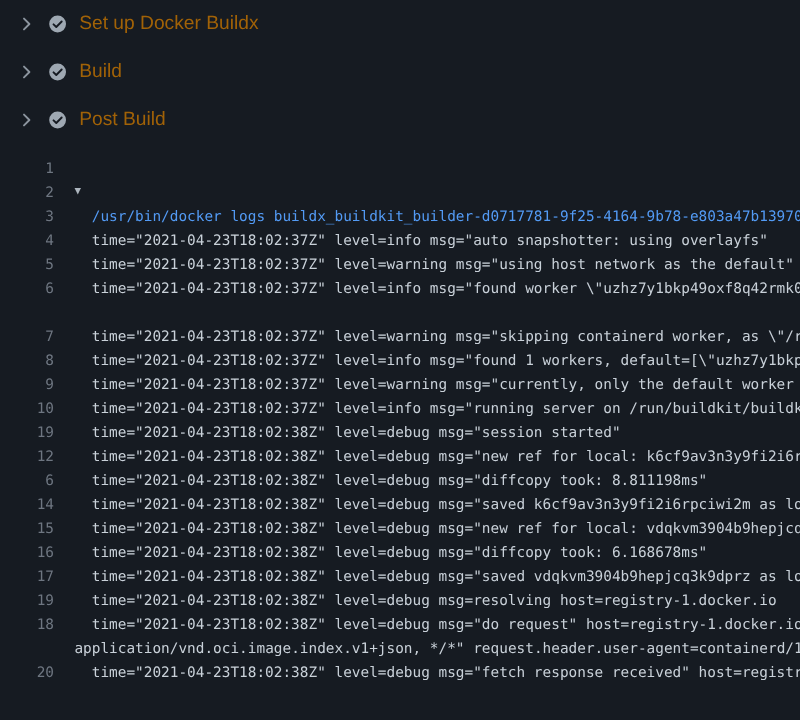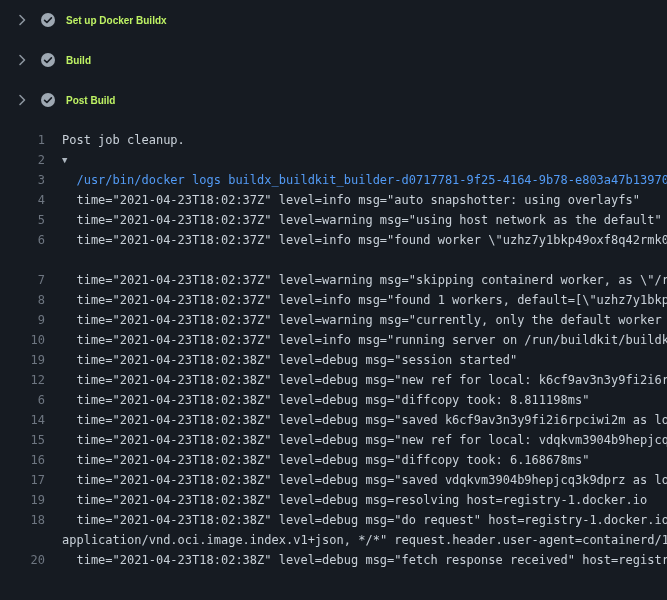--- a/index.html
+++ b/index.html
@@ -16,21 +16,21 @@
     height: 40px; box-sizing: border-box;
     padding: 0 14px; cursor: pointer;
   }
   .section-header.expanded {
     border-top: 1px solid #262c34;
     border-bottom: 1px solid #262c34;
   }
   .chev { width: 16px; height: 16px; display: flex; align-items: center; justify-content: center; margin-right: 10px; flex: 0 0 16px; }
   .chev.down svg { transform: rotate(90deg); }
   .check { width: 16px; height: 16px; display: flex; align-items: center; justify-content: center; margin-right: 10px; flex: 0 0 16px; }
-  .slabel { font-size: 10px; font-weight: 700; color: #bef264; }
+  .slabel { font-size: 16px; font-weight: 400; color: #a16207; }
 
   
   .log {
     padding-top: 10px;
     font-family: "DejaVu Sans Mono", "Liberation Mono", monospace;
     font-size: 12px;
   }
   .row { display: flex; height: 20px; line-height: 20px; white-space: pre; overflow: hidden; }
   .num {
     flex: 0 0 45px; text-align: right;
@@ -85,21 +85,20 @@
         <circle cx="8" cy="8" r="7" fill="#9ea8b2"></circle>
         <path d="M4.6 8.3 L6.9 10.5 L11.4 5.9" stroke="#161b22" stroke-width="1.6" fill="none" stroke-linecap="round" stroke-linejoin="round"></path>
       </svg>
     </span>
     <span class="slabel">Post Build</span>
   </div>
     </div>
   <div class="log" id="log">
       <div class="row kind-plain">
     <span class="num">1</span>
-    <span class="txt" style="padding-left: 0ch;">Post job cleanup.</span>
   </div>
       <div class="row kind-group">
     <span class="num">2</span>
     <span class="toggle">▼</span>
   </div>
       <div class="row kind-command">
     <span class="num">3</span>
     <span class="txt" style="padding-left: 2ch;">/usr/bin/docker logs buildx_buildkit_builder-d0717781-9f25-4164-9b78-e803a47b13970</span>
   </div>
       <div class="row kind-log">

